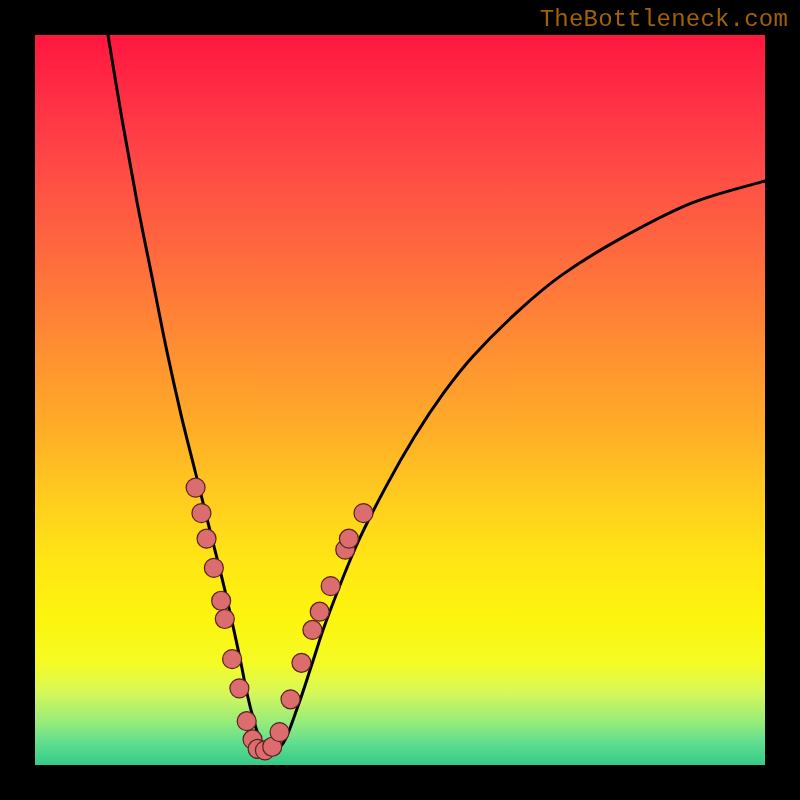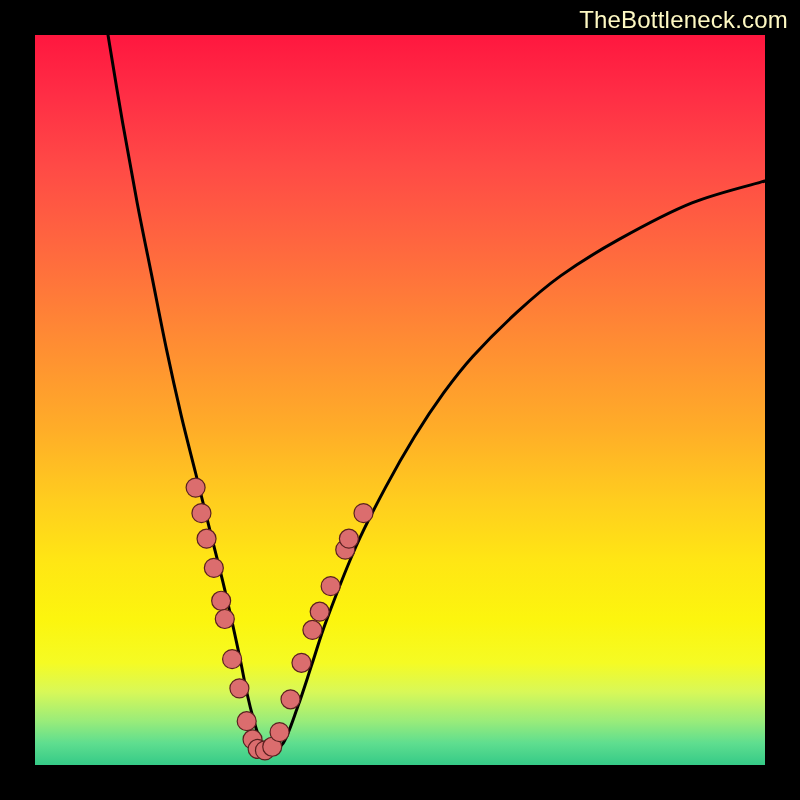--- a/index.html
+++ b/index.html
@@ -39,25 +39,26 @@
       #d8f858 90%,
       #99ec7a 94%,
       #5fde8f 97%,
       #35ca87 100%
     );
   }
   .watermark {
     position: absolute;
     top: 6px;
     right: 12px;
-    color: #fef9c3;
+    color: #a16207;
     font-size: 24px;
     letter-spacing: 0.2px;
     font-weight: 500;
     user-select: none;
+    font-family: Liberation Mono, monospace;
   }
   svg.curve {
     position: absolute;
     left: 0;
     top: 0;
     width: 730px;
     height: 730px;
     overflow: visible;
   }
   circle.marker {

